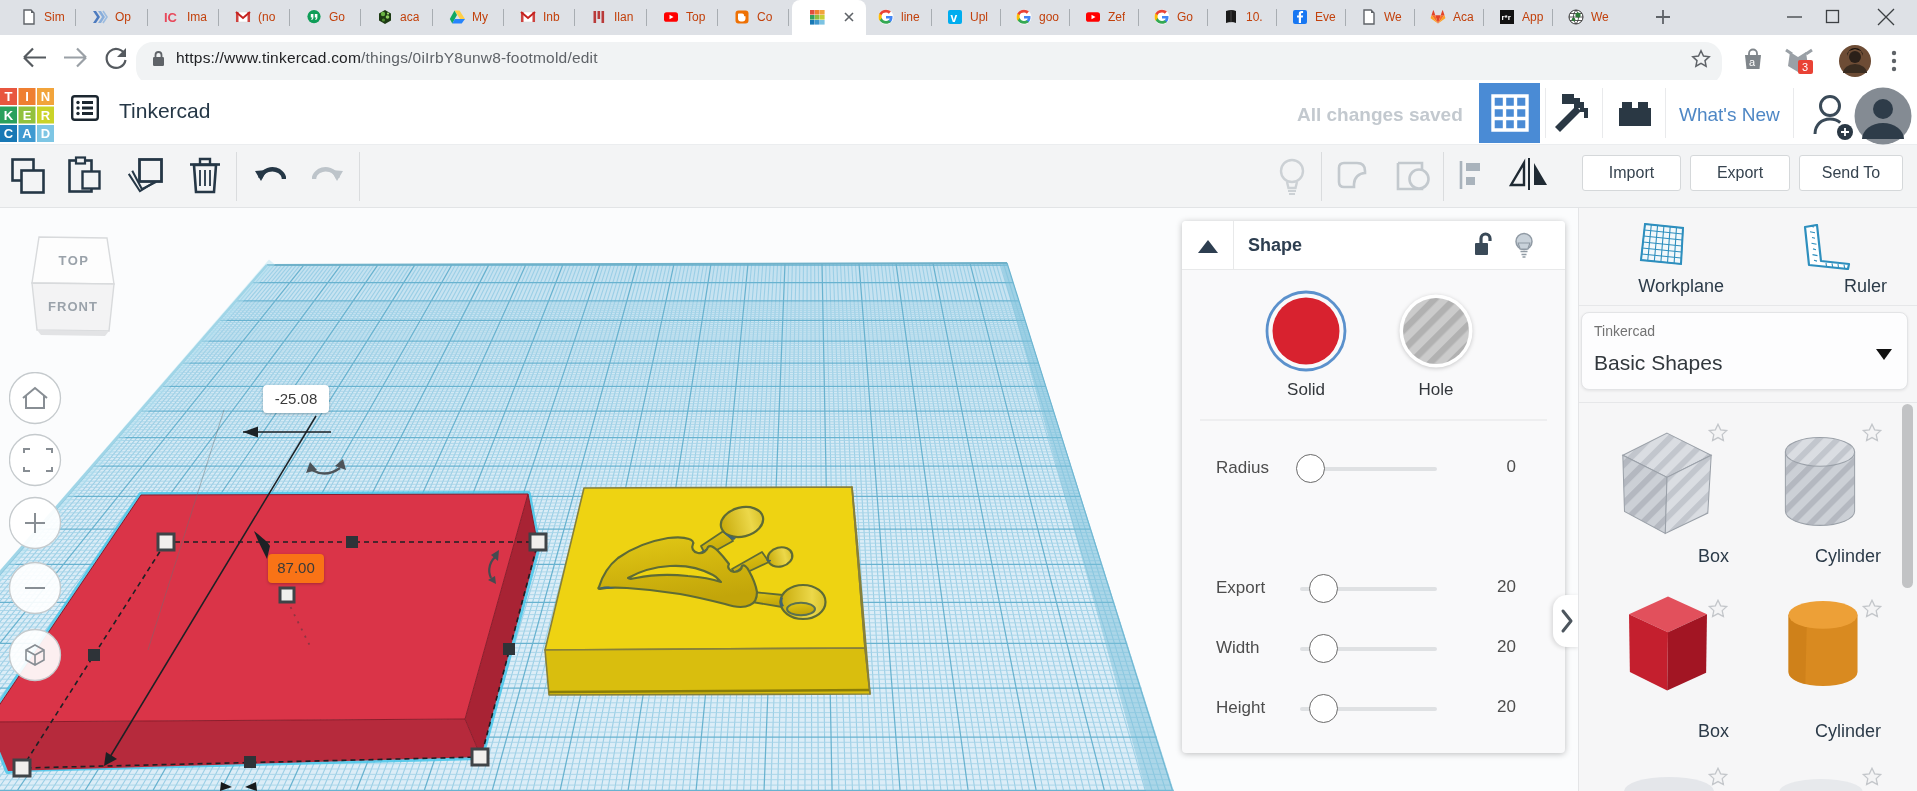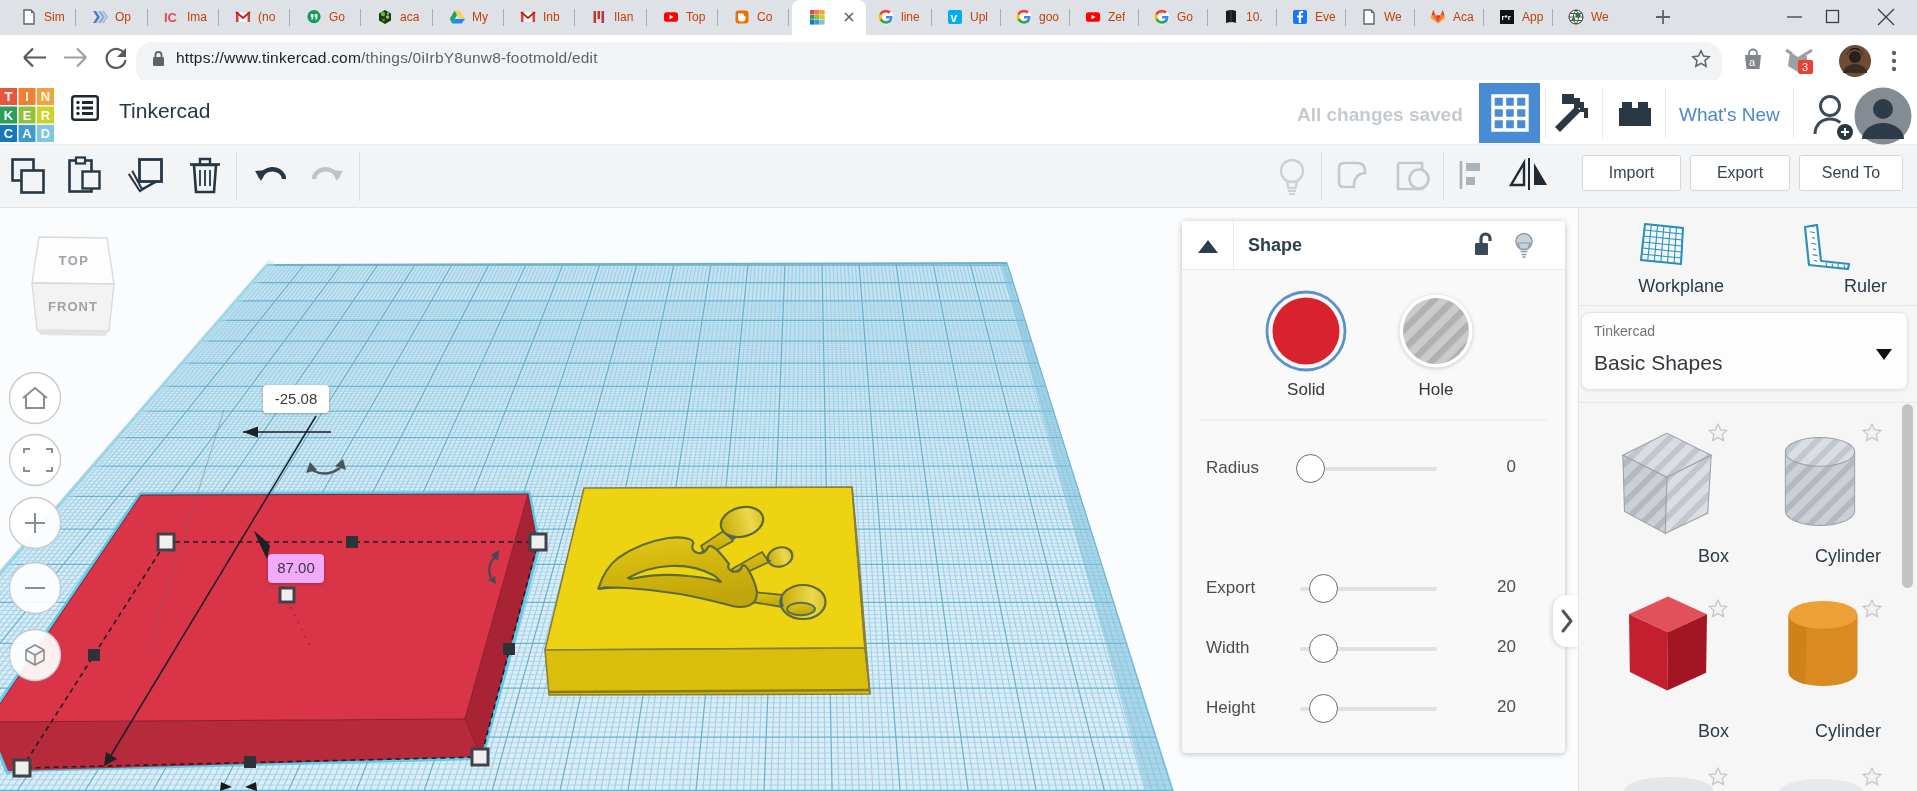--- a/index.html
+++ b/index.html
@@ -13,21 +13,21 @@
 #omni .url .p2{color:#5f6368}
 #tchead{position:absolute;left:0;top:80px;width:1917px;height:65px;background:#fff;border-bottom:1px solid #ebedef}
 #toolbar{position:absolute;left:0;top:145px;width:1917px;height:63px;background:#f3f4f5;border-bottom:1px solid #e2e4e6}
 .vsep{position:absolute;top:7px;width:1px;height:49px;background:#dadcde}
 .tbtn{position:absolute;top:10px;height:36px;background:#fff;border:1px solid #d5d8da;border-radius:3px;font-size:16px;color:#36434f;display:flex;align-items:center;justify-content:center}
 #canvas{position:absolute;left:0;top:208px;width:1578px;height:583px;background:#fbfcfd;overflow:hidden}
 .lbl{position:absolute;border-radius:4px;font-size:15px;color:#3a3a3a;text-align:center;line-height:28px;box-shadow:0 1px 3px rgba(0,0,0,.25)}
 #shapepanel{position:absolute;left:1182px;top:221px;width:383px;height:532px;background:#f9f9fa;border-radius:4px;box-shadow:0 1px 6px rgba(0,0,0,.25)}
 #sidebar{position:absolute;left:1578px;top:208px;width:339px;height:583px;background:#f6f6f7;border-left:1px solid #e4e5e7}
 .srow{position:absolute;left:24px;width:330px;height:40px}
-.srow .sl{position:absolute;left:0;top:9px;font-size:17px;color:#4d4d4d}
+.srow .sl{position:absolute;left:10px;top:9px;font-size:17px;color:#4d4d4d}
 .track{position:absolute;top:18px;height:4px;background:#dfe1e3;border-radius:2px}
 .knob{position:absolute;top:5px;width:29px;height:29px;border-radius:50%;background:#fff;border:1.5px solid #6a6a6a}
 .sval{position:absolute;top:8px;left:259px;width:51px;text-align:right;font-size:17px;color:#4d4d4d}
 .star{width:22px;height:22px}
 .shlbl{position:absolute;font-size:18px;color:#2c3b49;text-align:right;width:120px}
 </style></head><body>
 <div id="tabbar">
     <div class="tab" style="left:8px;width:63px;padding-left:13px">
       <svg width="16" height="16" viewBox="0 0 16 16">
         <path d="M3 1h7l3 3v11H3z" fill="#fff" stroke="#5f6368" stroke-width="1.4"></path>
@@ -518,21 +518,21 @@
 </g>
 <g fill="#2e3338">
 <rect x="346" y="536" width="12" height="12"></rect>
         <rect x="88" y="649" width="12" height="12"></rect>
 <rect x="244" y="756" width="12" height="12"></rect>
         <rect x="503" y="643" width="12" height="12"></rect>
 </g>
 </svg>
 
 <div class="lbl" style="left:263px;top:177px;width:66px;height:28px;background:#fff">-25.08</div>
-<div class="lbl" style="left:268px;top:346px;width:56px;height:29px;background:#f0abfc">87.00</div>
+<div class="lbl" style="left:268px;top:346px;width:56px;height:29px;background:#f97316">87.00</div>
 
 <svg width="92" height="102" viewBox="0 0 92 102" style="position:absolute;left:30px;top:28px">
 <polygon points="9,1 77,2 84,48 2,47" fill="#fdfdfd" stroke="#d8dadc" stroke-width="1.4"></polygon>
 <polygon points="2,47 84,48 79,95 7,94" fill="#f3f3f4" stroke="#d8dadc" stroke-width="1.4"></polygon>
 <polygon points="7,94 79,95 75,100 11,99" fill="#e2e3e5"></polygon>
 <text x="44" y="29" font-size="13" font-weight="bold" fill="#9aa2aa" text-anchor="middle" letter-spacing="1.5">TOP</text>
 <text x="43" y="75" font-size="13" font-weight="bold" fill="#9aa2aa" text-anchor="middle" letter-spacing="1">FRONT</text>
 </svg>
 
 <svg width="70" height="310" viewBox="0 0 70 310" style="position:absolute;left:9px;top:164px">

